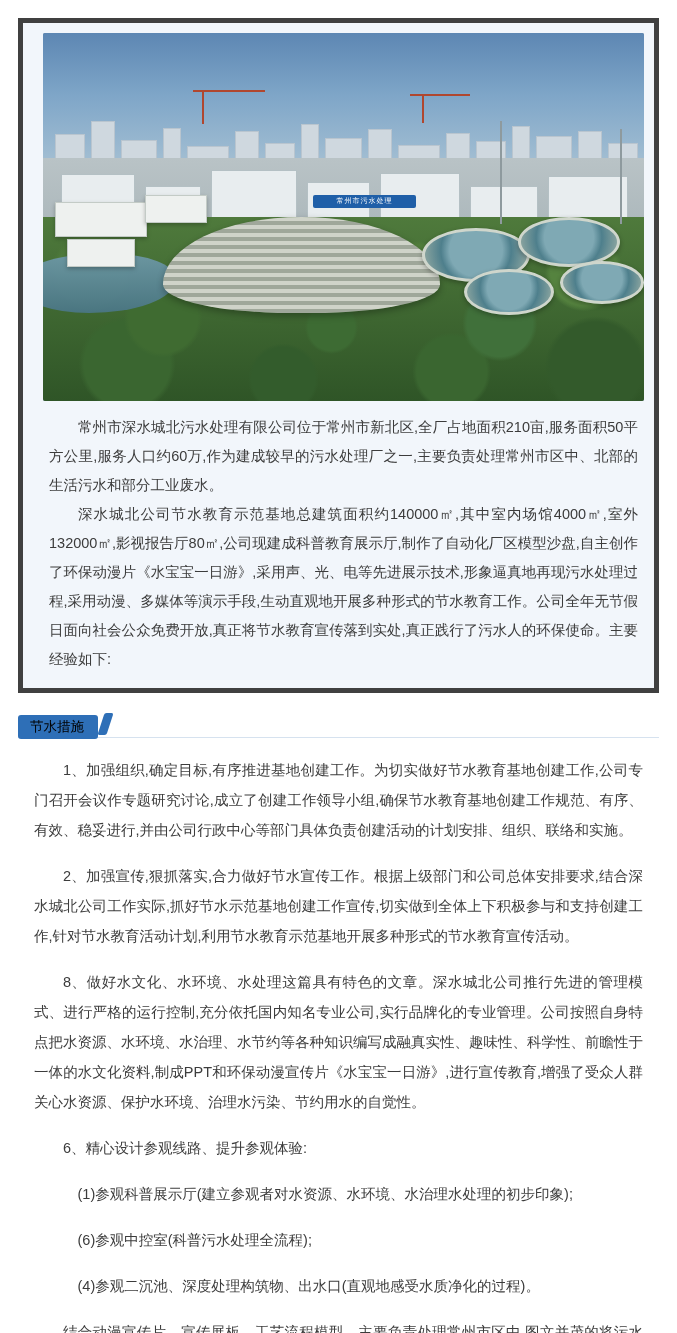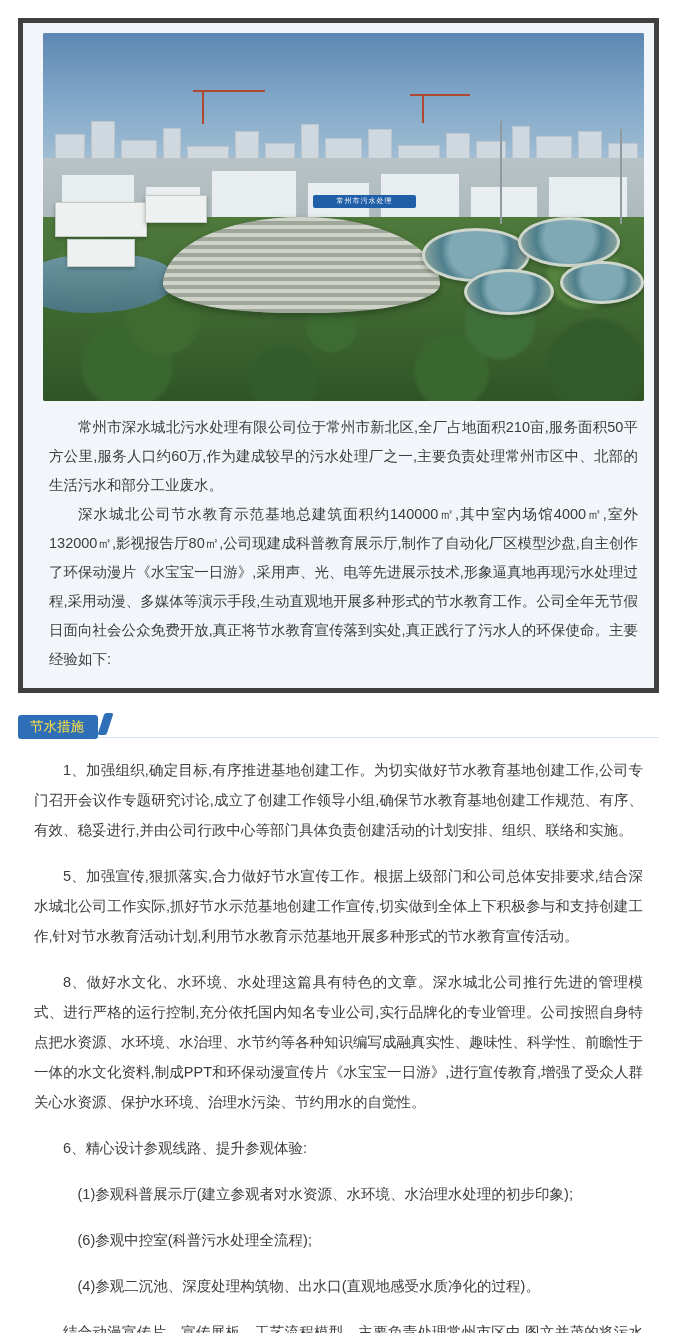--- a/index.html
+++ b/index.html
@@ -152,21 +152,21 @@
 
   
   .section-head {
     margin: 20px 18px 0 18px;
     position: relative;
     height: 26px;
   }
   .section-head .tag {
     display: inline-block;
     background: #2e6fb7;
-    color: #fde047;
+    color: #000000;
     font-size: 13.5px;
     line-height: 24px;
     padding: 0 14px 0 12px;
     border-radius: 3px;
     position: relative;
     z-index: 2;
   }
   .section-head .slash {
     display: inline-block;
     width: 9px;
@@ -272,21 +272,21 @@
     </div>
   </div>
 
   <div class="section-head">
     <div class="rule"></div>
     <span class="tag">节水措施</span><span class="slash"></span>
   </div>
 
   <div class="body-text">
     <p>1、加强组织,确定目标,有序推进基地创建工作。为切实做好节水教育基地创建工作,公司专门召开会议作专题研究讨论,成立了创建工作领导小组,确保节水教育基地创建工作规范、有序、有效、稳妥进行,并由公司行政中心等部门具体负责创建活动的计划安排、组织、联络和实施。</p>
-    <p>5、加强宣传,狠抓落实,合力做好节水宣传工作。根据上级部门和公司总体安排要求,结合深水城北公司工作实际,抓好节水示范基地创建工作宣传,切实做到全体上下积极参与和支持创建工作,针对节水教育活动计划,利用节水教育示范基地开展多种形式的节水教育宣传活动。</p>
+    <p>2、加强宣传,狠抓落实,合力做好节水宣传工作。根据上级部门和公司总体安排要求,结合深水城北公司工作实际,抓好节水示范基地创建工作宣传,切实做到全体上下积极参与和支持创建工作,针对节水教育活动计划,利用节水教育示范基地开展多种形式的节水教育宣传活动。</p>
     <p>8、做好水文化、水环境、水处理这篇具有特色的文章。深水城北公司推行先进的管理模式、进行严格的运行控制,充分依托国内知名专业公司,实行品牌化的专业管理。公司按照自身特点把水资源、水环境、水治理、水节约等各种知识编写成融真实性、趣味性、科学性、前瞻性于一体的水文化资料,制成PPT和环保动漫宣传片《水宝宝一日游》,进行宣传教育,增强了受众人群关心水资源、保护水环境、治理水污染、节约用水的自觉性。</p>
     <p>6、精心设计参观线路、提升参观体验:</p>
     <p class="sub">(1)参观科普展示厅(建立参观者对水资源、水环境、水治理水处理的初步印象);</p>
     <p class="sub">(6)参观中控室(科普污水处理全流程);</p>
     <p class="sub">(4)参观二沉池、深度处理构筑物、出水口(直观地感受水质净化的过程)。</p>
     <p>结合动漫宣传片、宣传展板、工艺流程模型、主要负责处理常州市区中,图文并茂的将污水处理过程现给参观人员,引起参观者的共鸣,突出水资源匮乏的现状,引导参观者增强节水意识,让节约用水成为每个单位、每个家庭、每个人的自觉行动。</p>
   </div>
 
 </div>
 

